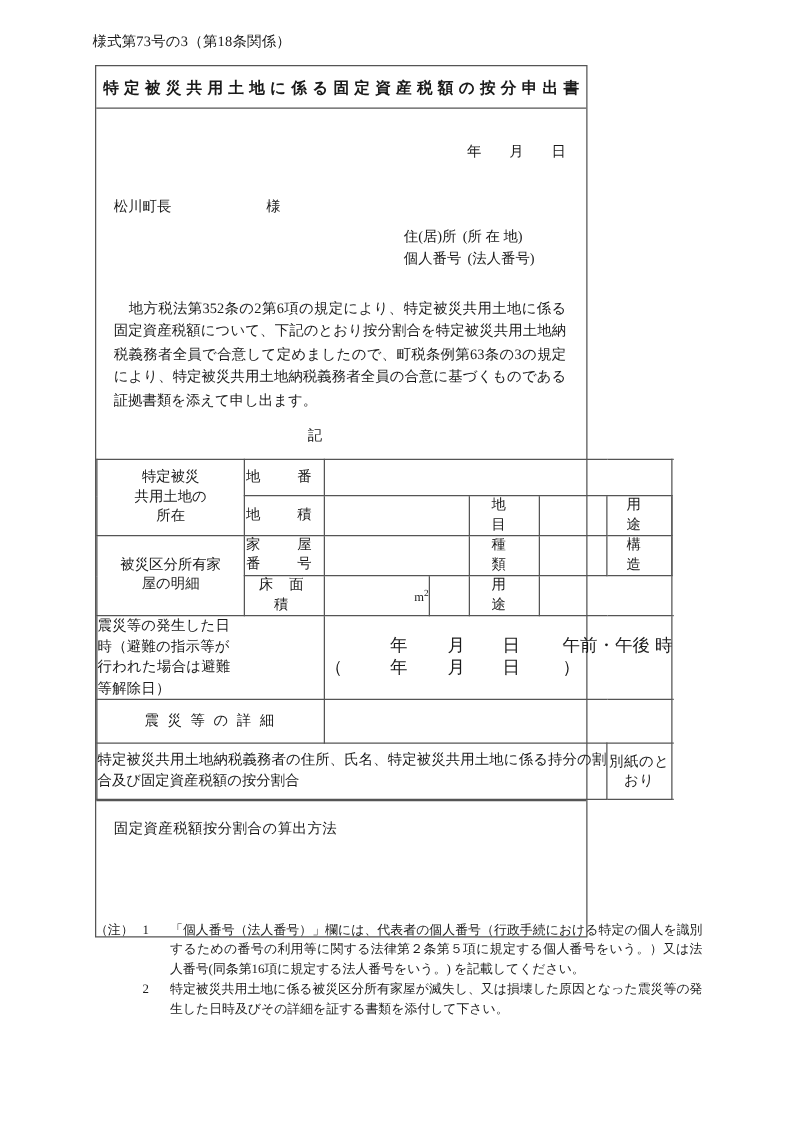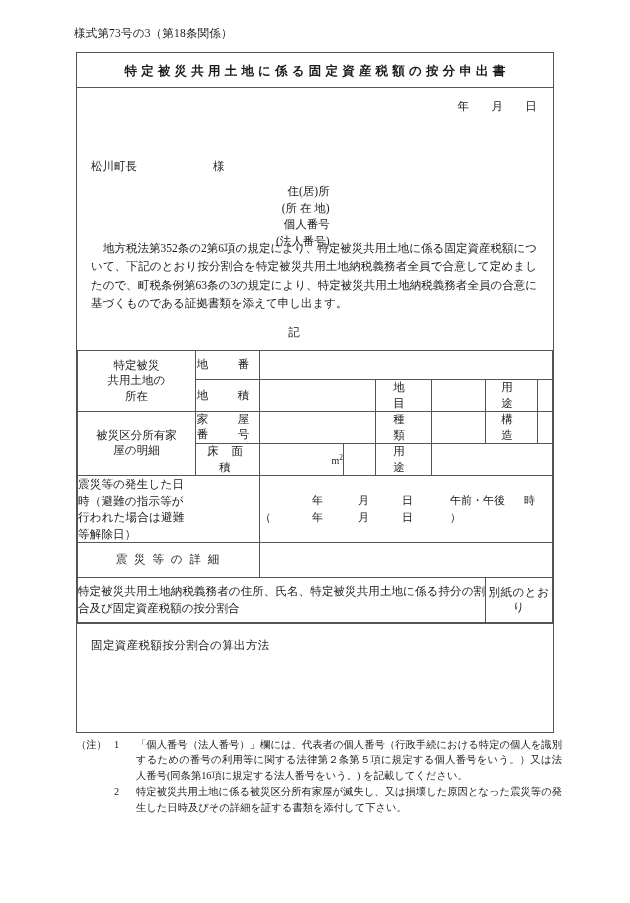--- a/index.html
+++ b/index.html
@@ -31,21 +31,21 @@
     font-size: 11.5px;
     letter-spacing: 0.2px;
     white-space: nowrap;
   }
 
   
   .form-box {
     position: absolute;
     left: 76px;
     top: 52px;
-    width: 478px;
+    width: 394px;
     border: 1px solid #555;
     box-sizing: border-box;
     background: #fff;
   }
 
   
   .title-band {
     border-bottom: 1px solid #555;
     text-align: center;
     padding: 8px 0 7px 0;
@@ -59,21 +59,21 @@
 
   
   .header-zone {
     padding: 0;
     position: relative;
     height: 151px;
   }
   .date-line {
     position: absolute;
     right: 16px;
-    top: 11px;
+    top: 27px;
     font-size: 11.5px;
     letter-spacing: 0.3px;
   }
   .date-line span { display: inline-block; }
   .date-y { margin-right: 22px; }
   .date-m { margin-right: 22px; }
 
   .addressee {
     position: absolute;
     left: 14px;
@@ -83,21 +83,21 @@
   }
   .addressee .who { display: inline-block; width: 122px; margin-top: 15px; }
 
   .rep-block {
     position: absolute;
     left: 194px;
     top: 95px;
     font-size: 11.5px;
     line-height: 16.5px;
   }
-  .rep-row { display: flex; align-items: flex-end; white-space: nowrap; flex-direction: column; }
+  .rep-row { display: flex; align-items: flex-start; white-space: nowrap; }
   .rep-label {
     display: inline-block;
     width: 52px;
     text-align: left;
   }
   .rep-field { display: inline-block; }
 
   
   .body-zone {
     padding: 0 16px 0 14px;
@@ -156,21 +156,21 @@
   
   .quake-label {
     text-align: left;
     padding: 5px 4px 5px 10px;
     line-height: 16.5px;
     letter-spacing: 0.2px;
   }
   .quake-value {
     padding: 6px 0 6px 10px;
     line-height: 17px;
-    font-size: 11px;
+    font-size: 14px;
     white-space: nowrap;
   }
   .qv-line1 { padding-left: 52px; }
   .qv-line2 { padding-left: 0px; }
   .g-y { display:inline-block; width: 46px; text-align: left; }
   .g-m { display:inline-block; width: 44px; text-align: left; }
   .g-d { display:inline-block; width: 48px; text-align: left; }
   .g-ampm { display:inline-block; width: 74px; text-align: left; }
   .g-open { display:inline-block; width: 52px; text-align: left; }
 

